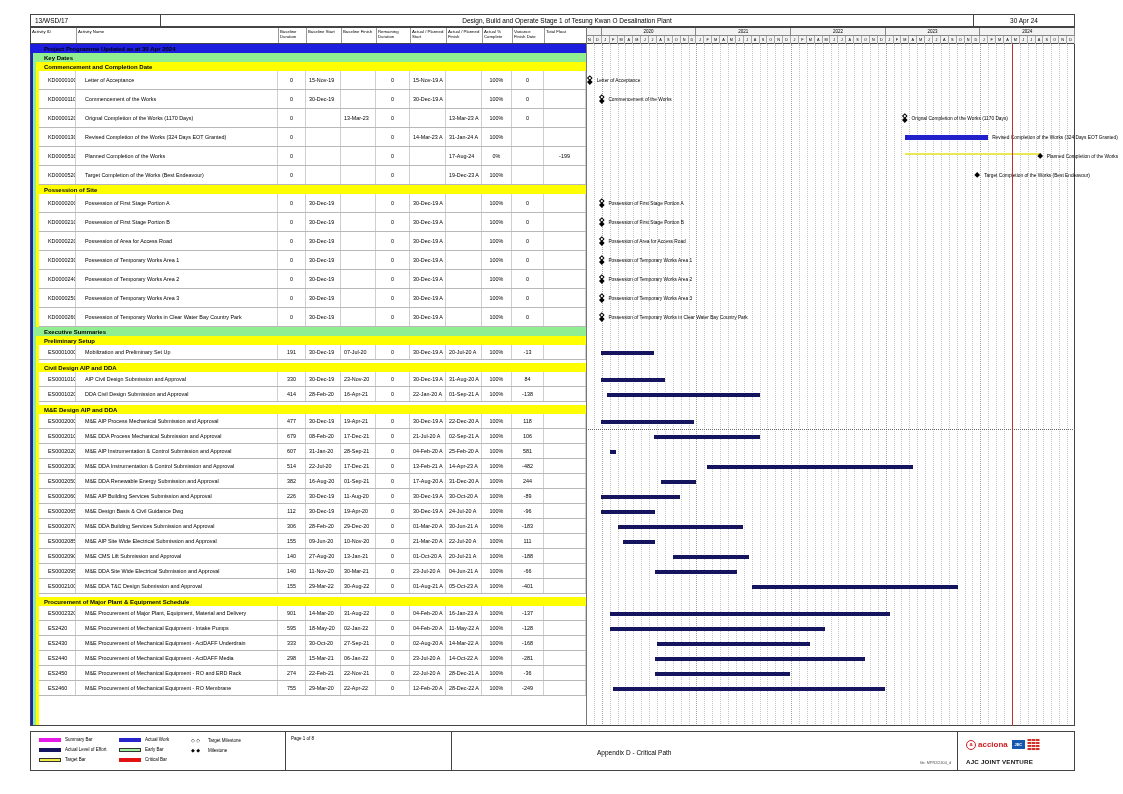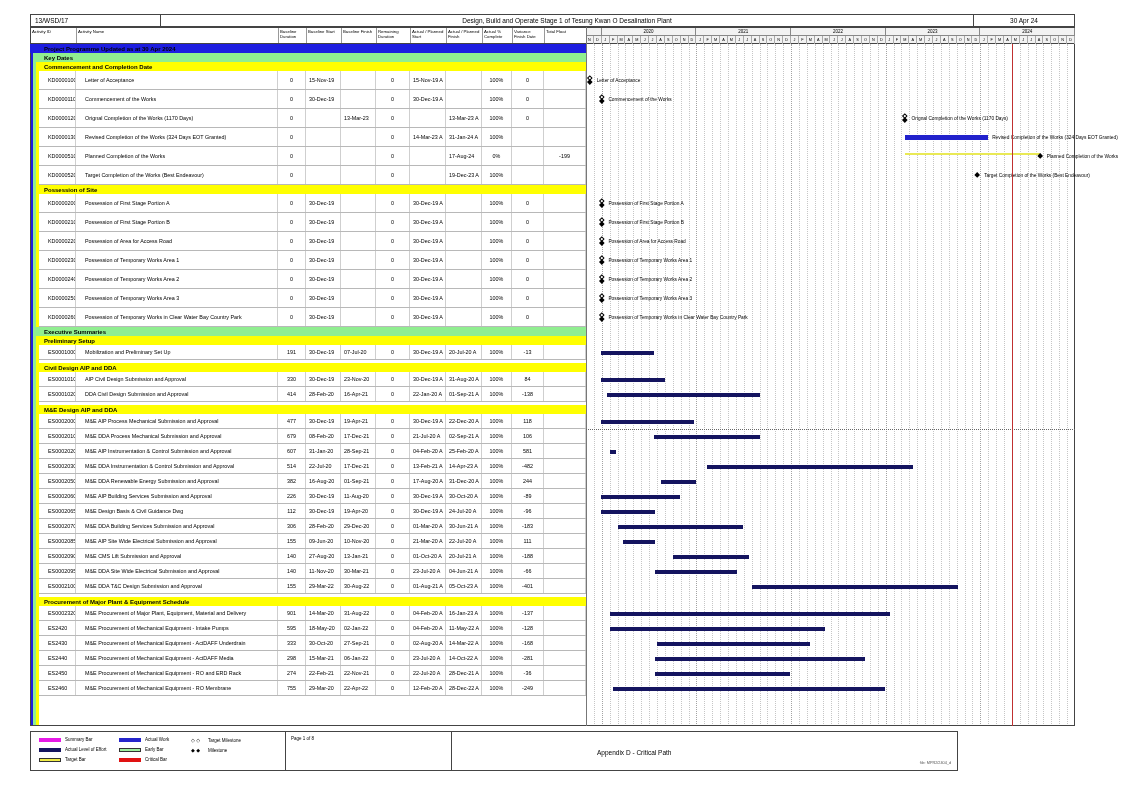--- a/index.html
+++ b/index.html
@@ -803,13 +803,22 @@
         <div class="legend-label" style="box-sizing: border-box; position: static;">Milestone</div>
       </div>
     </div>
   <div class="abs footer-box" style="left:285px;top:731px;width:167px;height:40px;">
     <div class="legend-label" style="position:absolute;left:5px;top:4px;">Page 1 of 8</div>
   </div>
   <div class="abs footer-box" style="left:451px;top:731px;width:507px;height:40px;">
     <div style="position:absolute;left:145px;top:17px;font-size:6.5px;color:#000;">Appendix D - Critical Path</div>
     <div style="position:absolute;right:6px;bottom:5px;font-size:3.8px;color:#555;">file: MPR2/2404_d</div>
   </div>
+  <div class="abs footer-box" style="left:957px;top:731px;width:118px;height:40px;">
+    <div style="position:absolute;left:8px;top:6px;display:flex;align-items:center;">
+      <span style="display:inline-block;width:8px;height:8px;border:1.2px solid #cf1f25;border-radius:50%;color:#cf1f25;font-size:5.5px;line-height:7px;text-align:center;font-weight:bold;">a</span>
+      <span class="logo-red" style="font-size:8px;margin-left:2px;">acciona</span>
+      <span style="display:inline-block;margin-left:4px;width:13px;height:9px;background:#1558b0;color:#fff;font-size:4px;font-weight:bold;text-align:center;line-height:9px;">JEC</span>
+      <span style="display:inline-block;margin-left:2px;width:13px;height:13px;background:#d03026;background-image:repeating-linear-gradient(0deg,rgba(255,255,255,.95) 0 1px,transparent 1px 3px),repeating-linear-gradient(90deg,rgba(255,255,255,.5) 0 1px,transparent 1px 4px);"></span>
+    </div>
+    <div style="position:absolute;left:8px;bottom:5px;font-size:6.2px;font-weight:bold;color:#111;letter-spacing:.2px;">AJC JOINT VENTURE</div>
+  </div>
 </div>
 
 </body></html>

